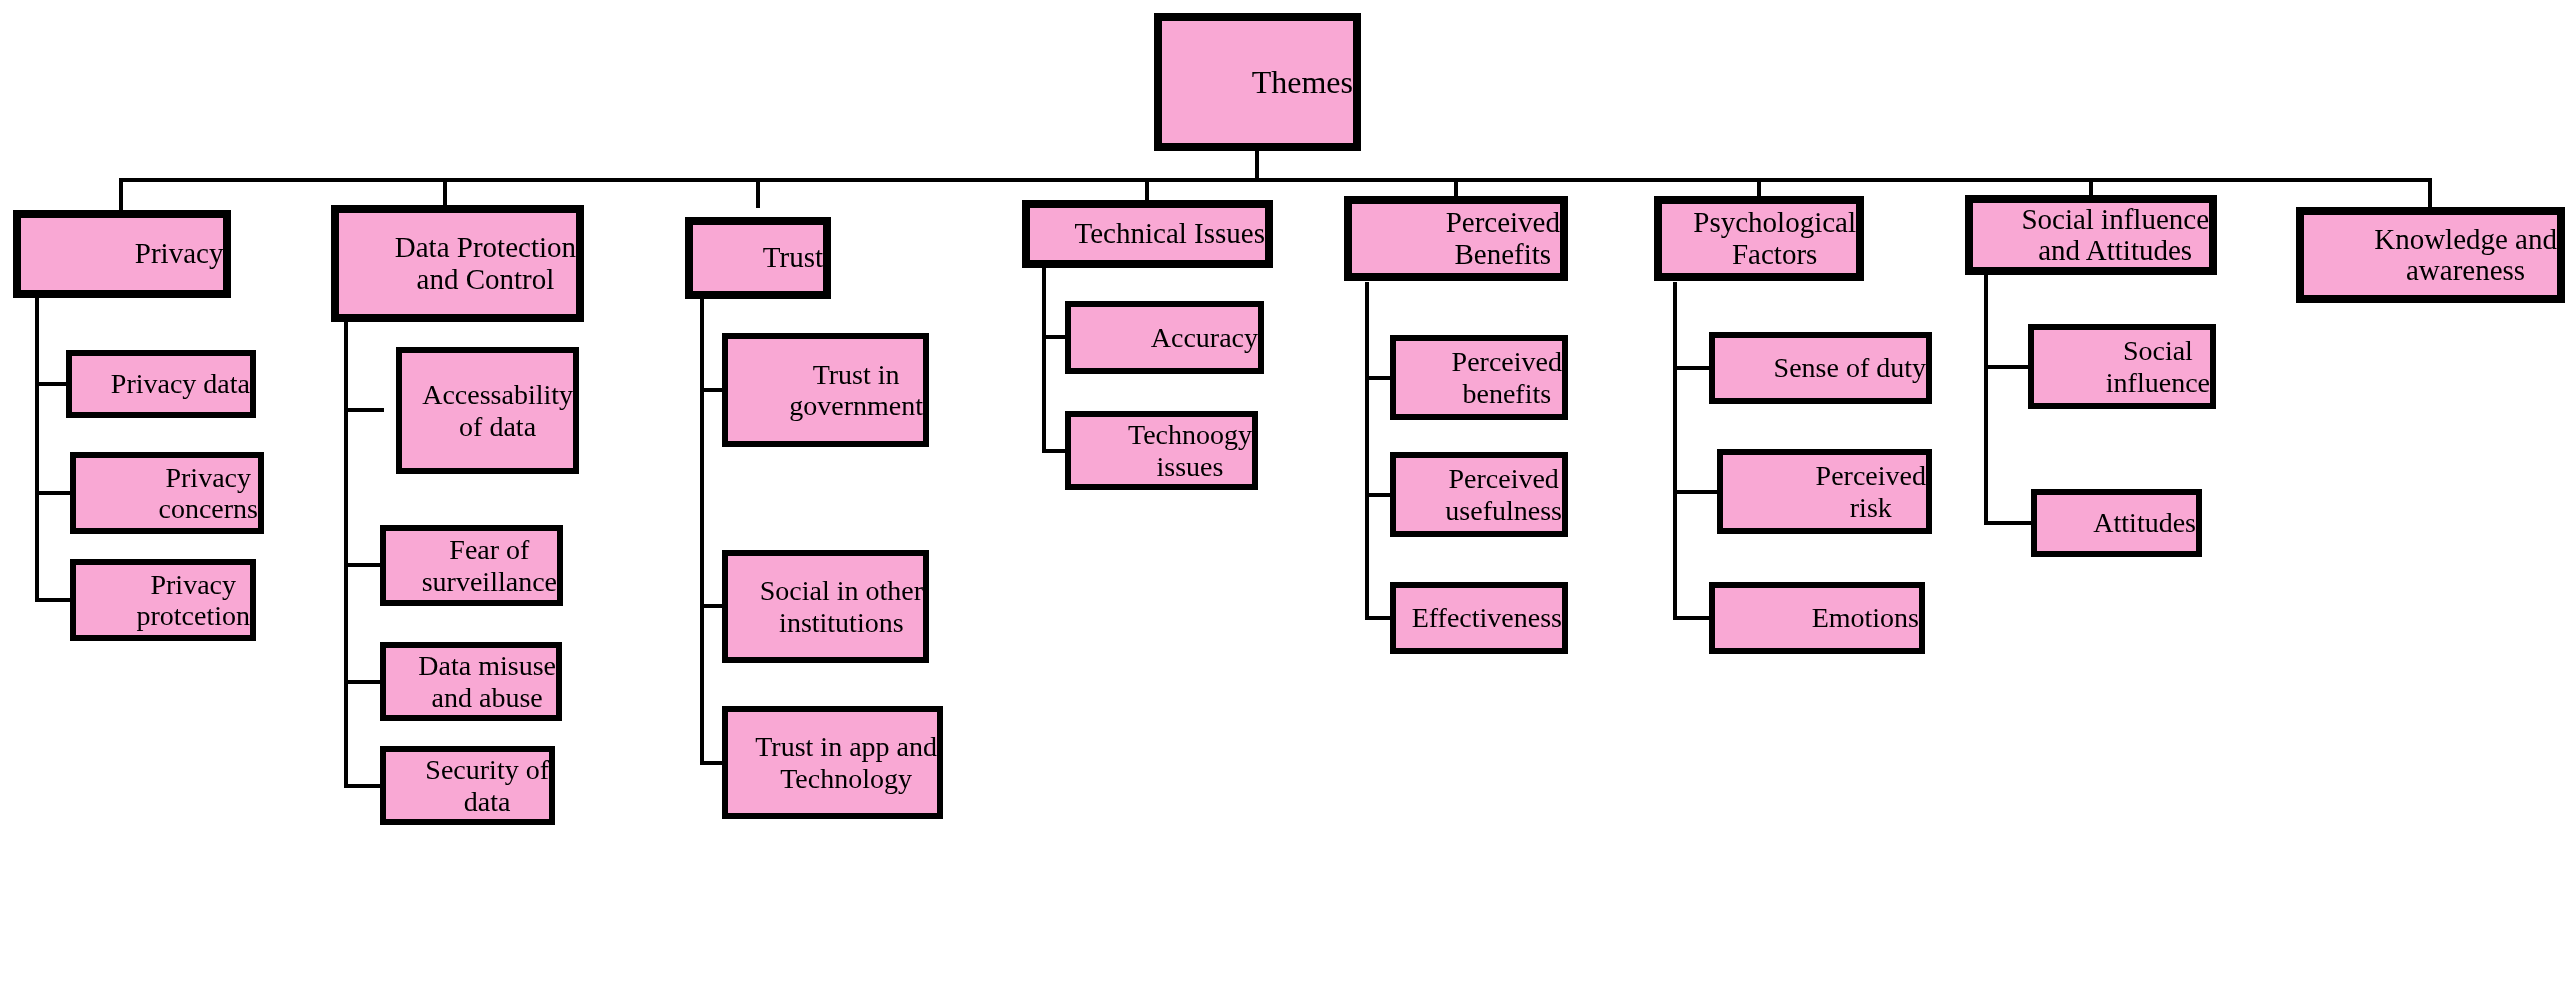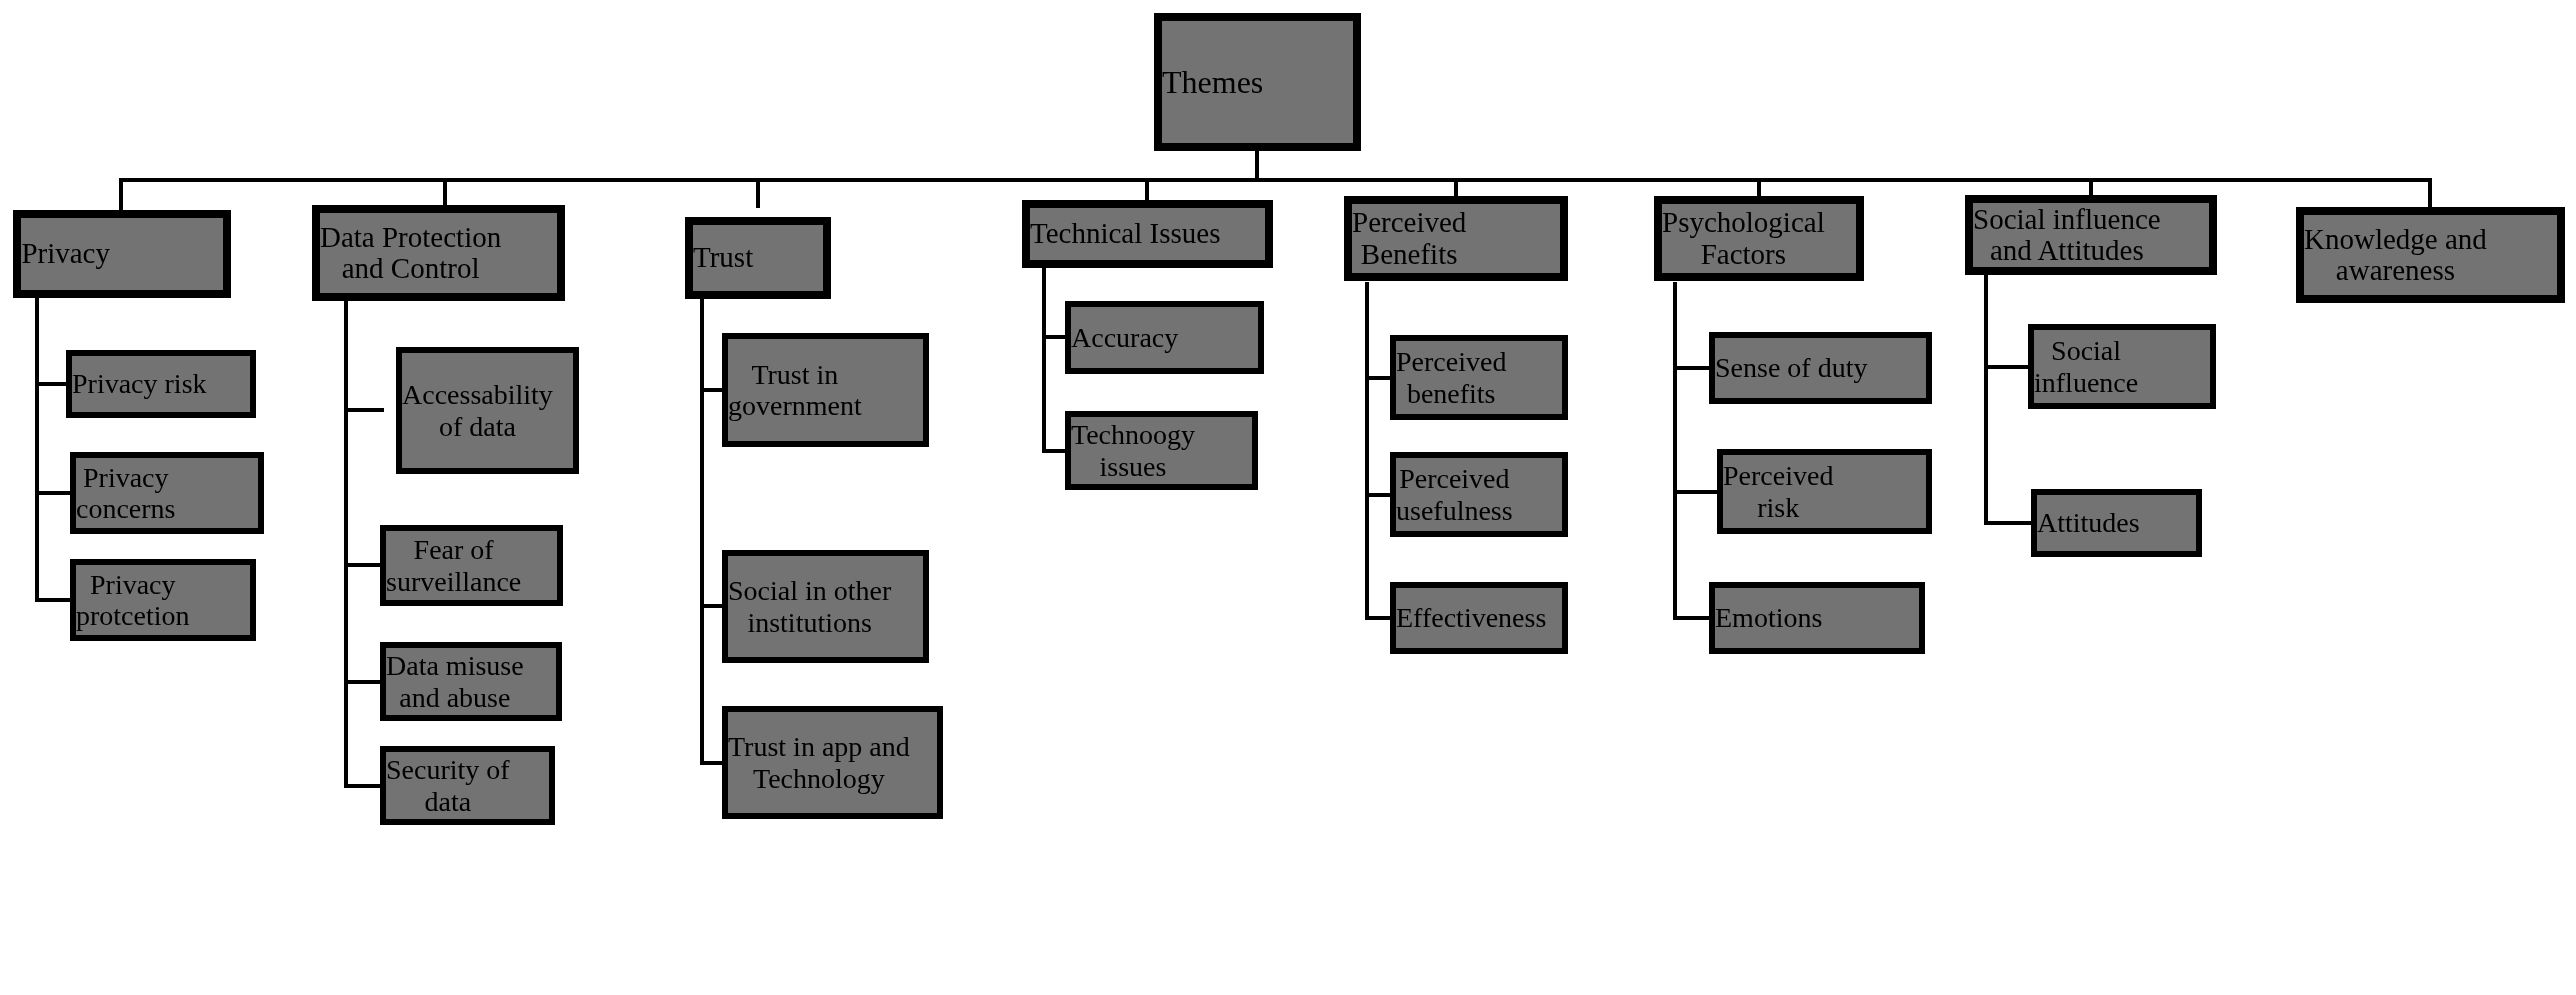--- a/index.html
+++ b/index.html
@@ -12,24 +12,24 @@
     color: #000000;
     overflow: hidden;
   }
   .line { position: absolute; background: #000000; }
   .line.h { height: 4.3px; }
   .line.v { width: 4.3px; }
   .box {
     position: absolute;
     box-sizing: border-box;
     border: 7.3px solid #000000;
-    background: #737373;
+    background: #f9a8d4;
     display: flex;
     align-items: center;
-    justify-content: flex-start;
+    justify-content: flex-end;
     text-align: center;
   }
   .box .lbl { white-space: pre-line; display: block; }
   .box.root   { border-width: 8.5px; font-size: 32px; line-height: 1.1; }
   .box.header { border-width: 8px; font-size: 29px; line-height: 1.08; }
   .box.child  { border-width: 6.7px; font-size: 28px; line-height: 1.12; }
 </style>
 </head>
 <body>
 
@@ -76,21 +76,21 @@
   <div class="line h" style="left:1984px;top:365px;width:49px"></div>
   <div class="line h" style="left:1984px;top:521px;width:52px"></div>
 
   <div class="box root" style="left:1154px;top:13.4px;width:207px;height:138px">
     <span class="lbl">Themes</span>
   </div>
 
   <div class="box header" style="left:13.4px;top:210px;width:218px;height:88px">
     <span class="lbl">Privacy</span>
   </div>
-  <div class="box header" style="left:312px;top:205px;width:253px;height:96px">
+  <div class="box header" style="left:331px;top:205px;width:253px;height:117px">
     <span class="lbl">Data Protection
 and Control</span>
   </div>
   <div class="box header" style="left:685px;top:217px;width:146px;height:82px">
     <span class="lbl">Trust</span>
   </div>
   <div class="box header" style="left:1022px;top:200px;width:251px;height:68px">
     <span class="lbl">Technical Issues</span>
   </div>
   <div class="box header" style="left:1344px;top:196px;width:224px;height:85px">
@@ -104,21 +104,21 @@
   <div class="box header" style="left:1965px;top:195px;width:252px;height:80px">
     <span class="lbl">Social influence
 and Attitudes</span>
   </div>
   <div class="box header" style="left:2296px;top:207px;width:269px;height:96px">
     <span class="lbl">Knowledge and
 awareness</span>
   </div>
 
   <div class="box child" style="left:66px;top:350px;width:190px;height:68px">
-    <span class="lbl">Privacy risk</span>
+    <span class="lbl">Privacy data</span>
   </div>
   <div class="box child" style="left:70px;top:452px;width:194px;height:82px">
     <span class="lbl">Privacy
 concerns</span>
   </div>
   <div class="box child" style="left:70px;top:559px;width:186px;height:82px">
     <span class="lbl">Privacy
 protcetion</span>
   </div>
 

